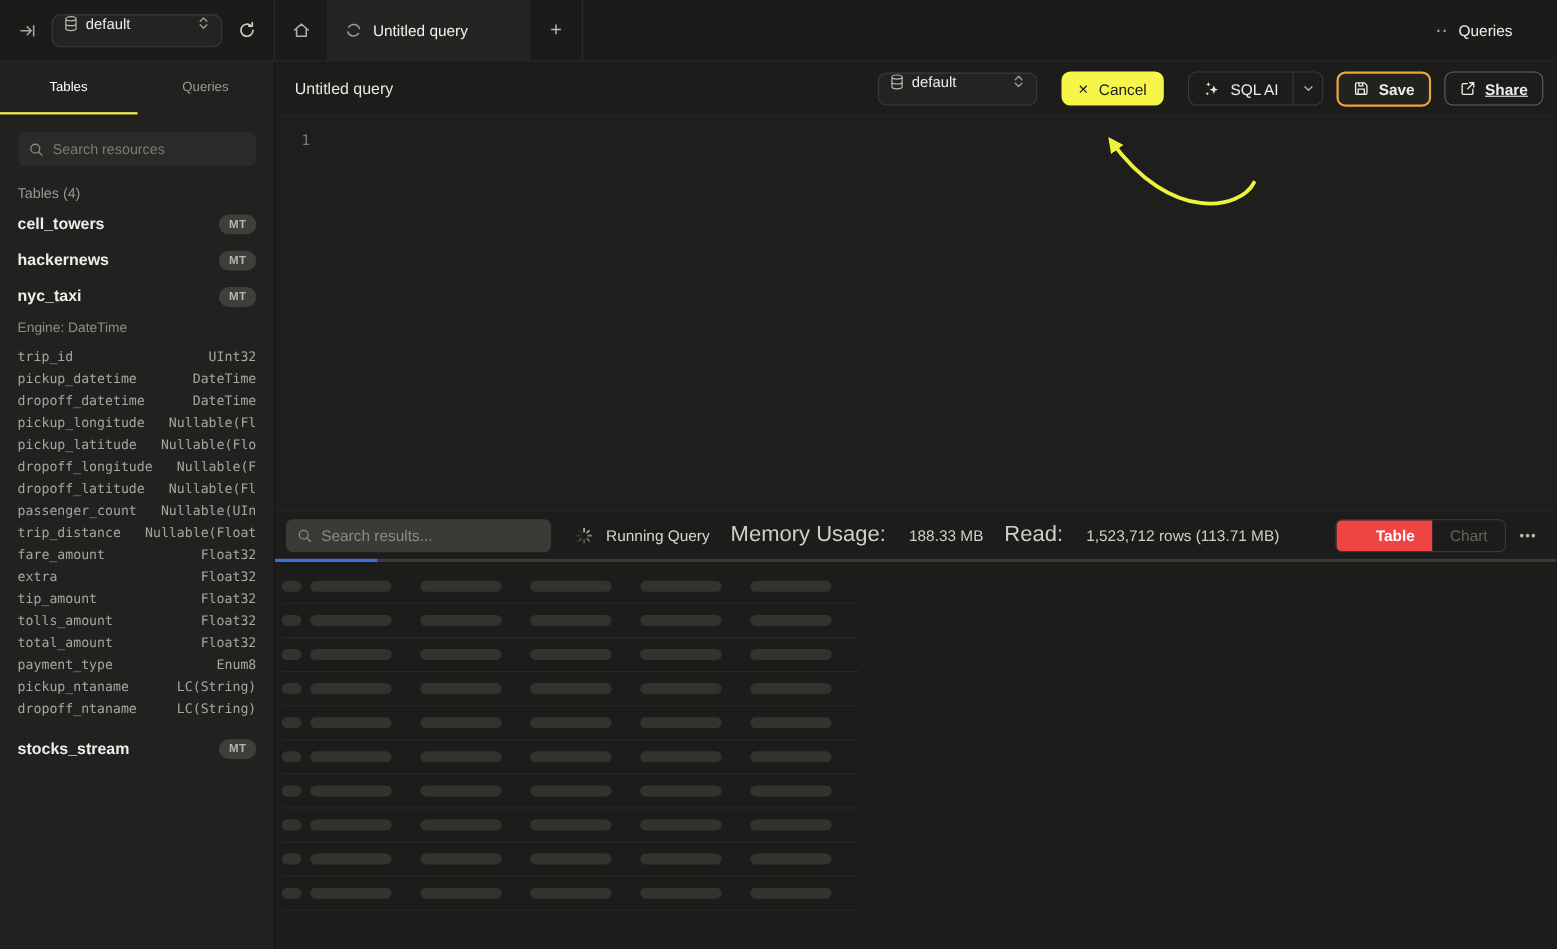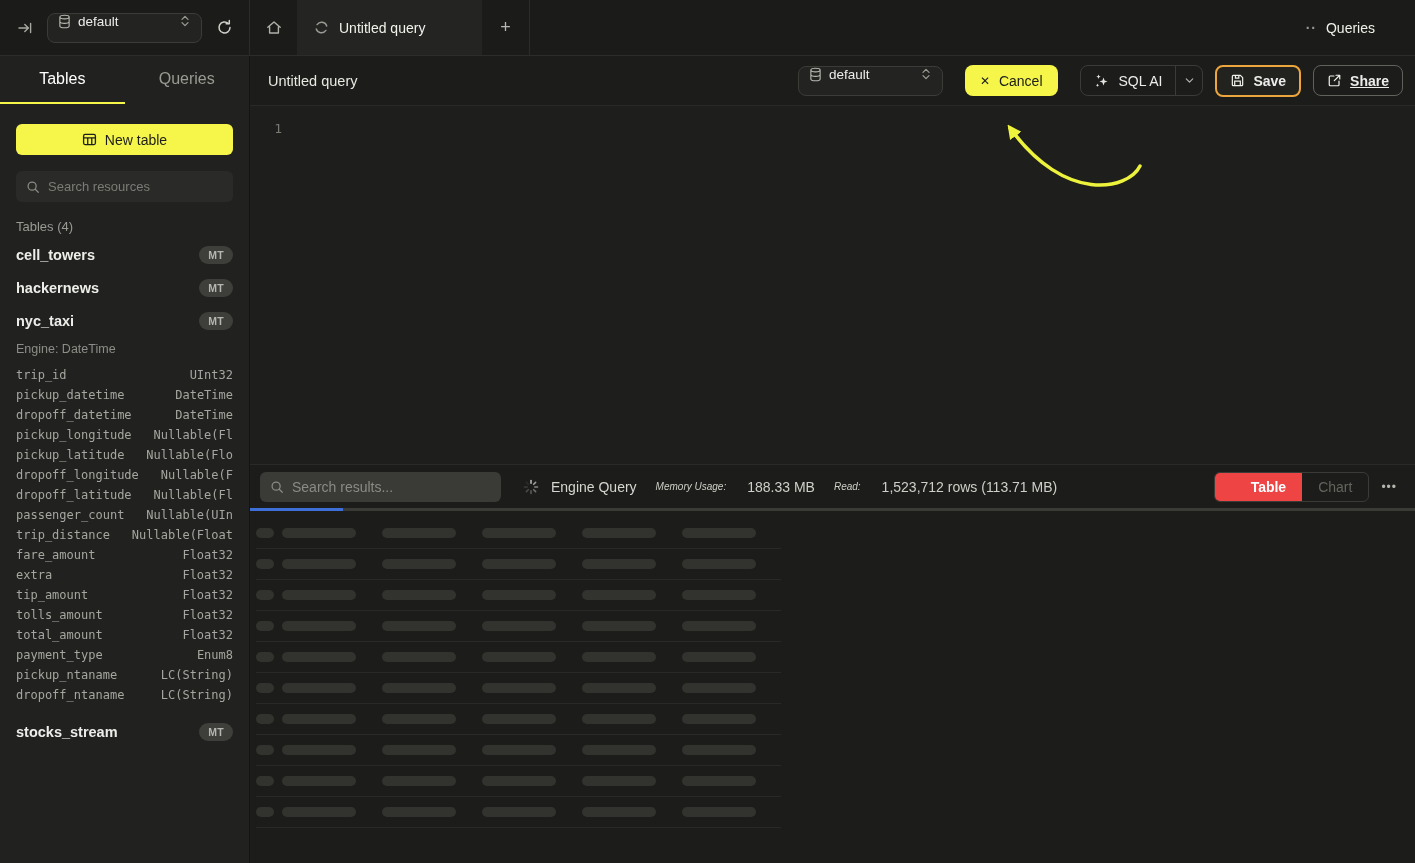--- a/index.html
+++ b/index.html
@@ -27,21 +27,21 @@
   .queries-link { display:flex; align-items:center; gap:9px; padding-right:40px; cursor:pointer; }
   .queries-link .dots { color:#9a9a94; font-weight:bold; font-size:14px; letter-spacing:1px; }
   .queries-link .q-lbl { font-size:14px; color:#f0f0ea; }
 
   
   .body { flex:1; display:flex; min-height:0; }
 
   
   .sidebar { width:250px; flex:none; background:#21211f; border-right:1px solid #141412; display:flex; flex-direction:column; overflow:hidden; }
   .side-tabs { height:48px; flex:none; display:flex; }
-  .side-tab { flex:1; display:flex; align-items:center; justify-content:center; font-size:16px; color:#9a9a94; border-bottom:2px solid transparent; cursor:pointer; }
+  .side-tab { flex:1; display:flex; align-items:center; justify-content:center; font-size:12px; color:#9a9a94; border-bottom:2px solid transparent; cursor:pointer; }
   .side-tab.active { color:#ffffff; border-bottom-color:#f5f649; }
   .side-body { flex:1; padding:0 16px; overflow:hidden; }
   .new-table-btn { margin-top:20px; width:100%; height:31px; background:#f5f649; border:none; border-radius:6px; display:flex; align-items:center; justify-content:center; gap:8px; color:#1d1d1b; font-size:14px; font-weight:500; font-family:inherit; cursor:pointer; }
   .search-box { margin-top:16px; height:31px; background:#2a2a28; border-radius:6px; display:flex; align-items:center; gap:8px; padding:0 10px; }
   .search-box input { flex:1; background:transparent; border:none; outline:none; color:#cfcfc9; font-size:13px; font-family:inherit; min-width:0; }
   .search-box input::placeholder { color:#7c7c76; }
   .section-label { margin-top:17px; font-size:13px; color:#9a9a94; height:16px; }
   .tables-list { margin-top:3px; }
   .tbl-row { height:33px; display:flex; align-items:center; justify-content:space-between; cursor:pointer; }
   .tbl-name { font-size:14.5px; font-weight:600; color:#ededе7; color:#ededе7; color:#ededea; }
@@ -76,21 +76,21 @@
   .arrow-overlay { position:absolute; left:740px; top:2px; pointer-events:none; }
 
   
   .results-bar { height:44px; flex:none; display:flex; align-items:center; padding:0 10px; border-top:1px solid #2a2a27; background:#1c1c1a; }
   .rsearch { width:241px; height:30px; background:#3a3a37; border-radius:6px; display:flex; align-items:center; gap:8px; padding:0 10px; flex:none; }
   .rsearch input { flex:1; background:transparent; border:none; outline:none; color:#b9b9b3; font-size:14px; font-family:inherit; min-width:0; }
   .rsearch input::placeholder { color:#8b8b85; }
   .spinner { margin-left:22px; flex:none; animation:spin 1s steps(8) infinite; }
   @keyframes spin { to { transform:rotate(360deg); } }
   .status-text { margin-left:12px; font-size:14px; color:#d6d6d0; }
-  .stat-label { margin-left:19px; font-size:10px; color:#cfcfc9;font-style:italic; }
+  .stat-label { margin-left:19px; font-size:20px; color:#cfcfc9; }
   .stat-value { margin-left:21px; font-size:14px; color:#cfcfc9; }
   .rb-spacer { flex:1; }
   .view-toggle { display:flex; height:30px; border:1px solid #3a3a37; border-radius:6px; overflow:hidden; flex:none; }
   .vtab { padding:0 16px; display:flex; align-items:center; font-size:14px; color:#64645e; cursor:pointer; }
   .vtab.active { background:#ef4444; color:#ffffff; font-weight:600;padding-left:36px; }
   .more-btn { margin:0 8px 0 12px; color:#b5b5af; font-size:12px; letter-spacing:1px; cursor:pointer; }
   .progress { height:3px; flex:none; background:#3a3a37; }
   .progress-inner { height:100%; width:93px; background:#3e6fd9; }
 
   
@@ -152,27 +152,20 @@
   </div>
 
   <div class="body">
 
     <div class="sidebar">
       <div class="side-tabs">
           <div class="side-tab active">Tables</div>
           <div class="side-tab">Queries</div>
         </div>
       <div class="side-body">
-        <button class="new-table-btn">
-          <svg width="15" height="15" viewBox="0 0 16 16">
-              <rect x="1.7" y="2.6" width="12.6" height="10.8" rx="1.6" fill="none" stroke="#1e1e1c" stroke-width="1.4"></rect>
-              <path d="M1.7 6.2h12.6 M6.1 6.2v7.2 M10.4 6.2v7.2" stroke="#1e1e1c" stroke-width="1.4" fill="none"></path>
-            </svg>
-          <span>New table</span>
-        </button>
         <div class="search-box">
           <svg width="14" height="14" viewBox="0 0 16 16">
               <circle cx="7" cy="7" r="4.6" stroke="#8b8b85" stroke-width="1.4" fill="none"></circle>
               <path d="M10.6 10.6 14 14" stroke="#8b8b85" stroke-width="1.4" stroke-linecap="round"></path>
             </svg>
           <input type="text" placeholder="Search resources" style="">
         </div>
         <div class="section-label">Tables (4)</div>
         <div class="tables-list">
             <div class="tbl-row">
@@ -343,21 +336,21 @@
             <line x1="8" y1="1.5" x2="8" y2="4.2" opacity="1"></line>
             <line x1="12.6" y1="3.4" x2="10.7" y2="5.3" opacity=".85"></line>
             <line x1="14.5" y1="8" x2="11.8" y2="8" opacity=".7"></line>
             <line x1="12.6" y1="12.6" x2="10.7" y2="10.7" opacity=".55"></line>
             <line x1="8" y1="14.5" x2="8" y2="11.8" opacity=".4"></line>
             <line x1="3.4" y1="12.6" x2="5.3" y2="10.7" opacity=".3"></line>
             <line x1="1.5" y1="8" x2="4.2" y2="8" opacity=".2"></line>
             <line x1="3.4" y1="3.4" x2="5.3" y2="5.3" opacity=".1"></line>
           </g>
         </svg>
-        <span class="status-text">Engine Query</span>
+        <span class="status-text">Running Query</span>
         <span class="stat-label">Memory Usage:</span>
         <span class="stat-value">188.33 MB</span>
         <span class="stat-label">Read:</span>
         <span class="stat-value">1,523,712 rows (113.71 MB)</span>
         <span class="rb-spacer"></span>
         <div class="view-toggle">
             <div class="vtab active">Table</div>
             <div class="vtab">Chart</div>
           </div>
         <span class="more-btn">•••</span>

